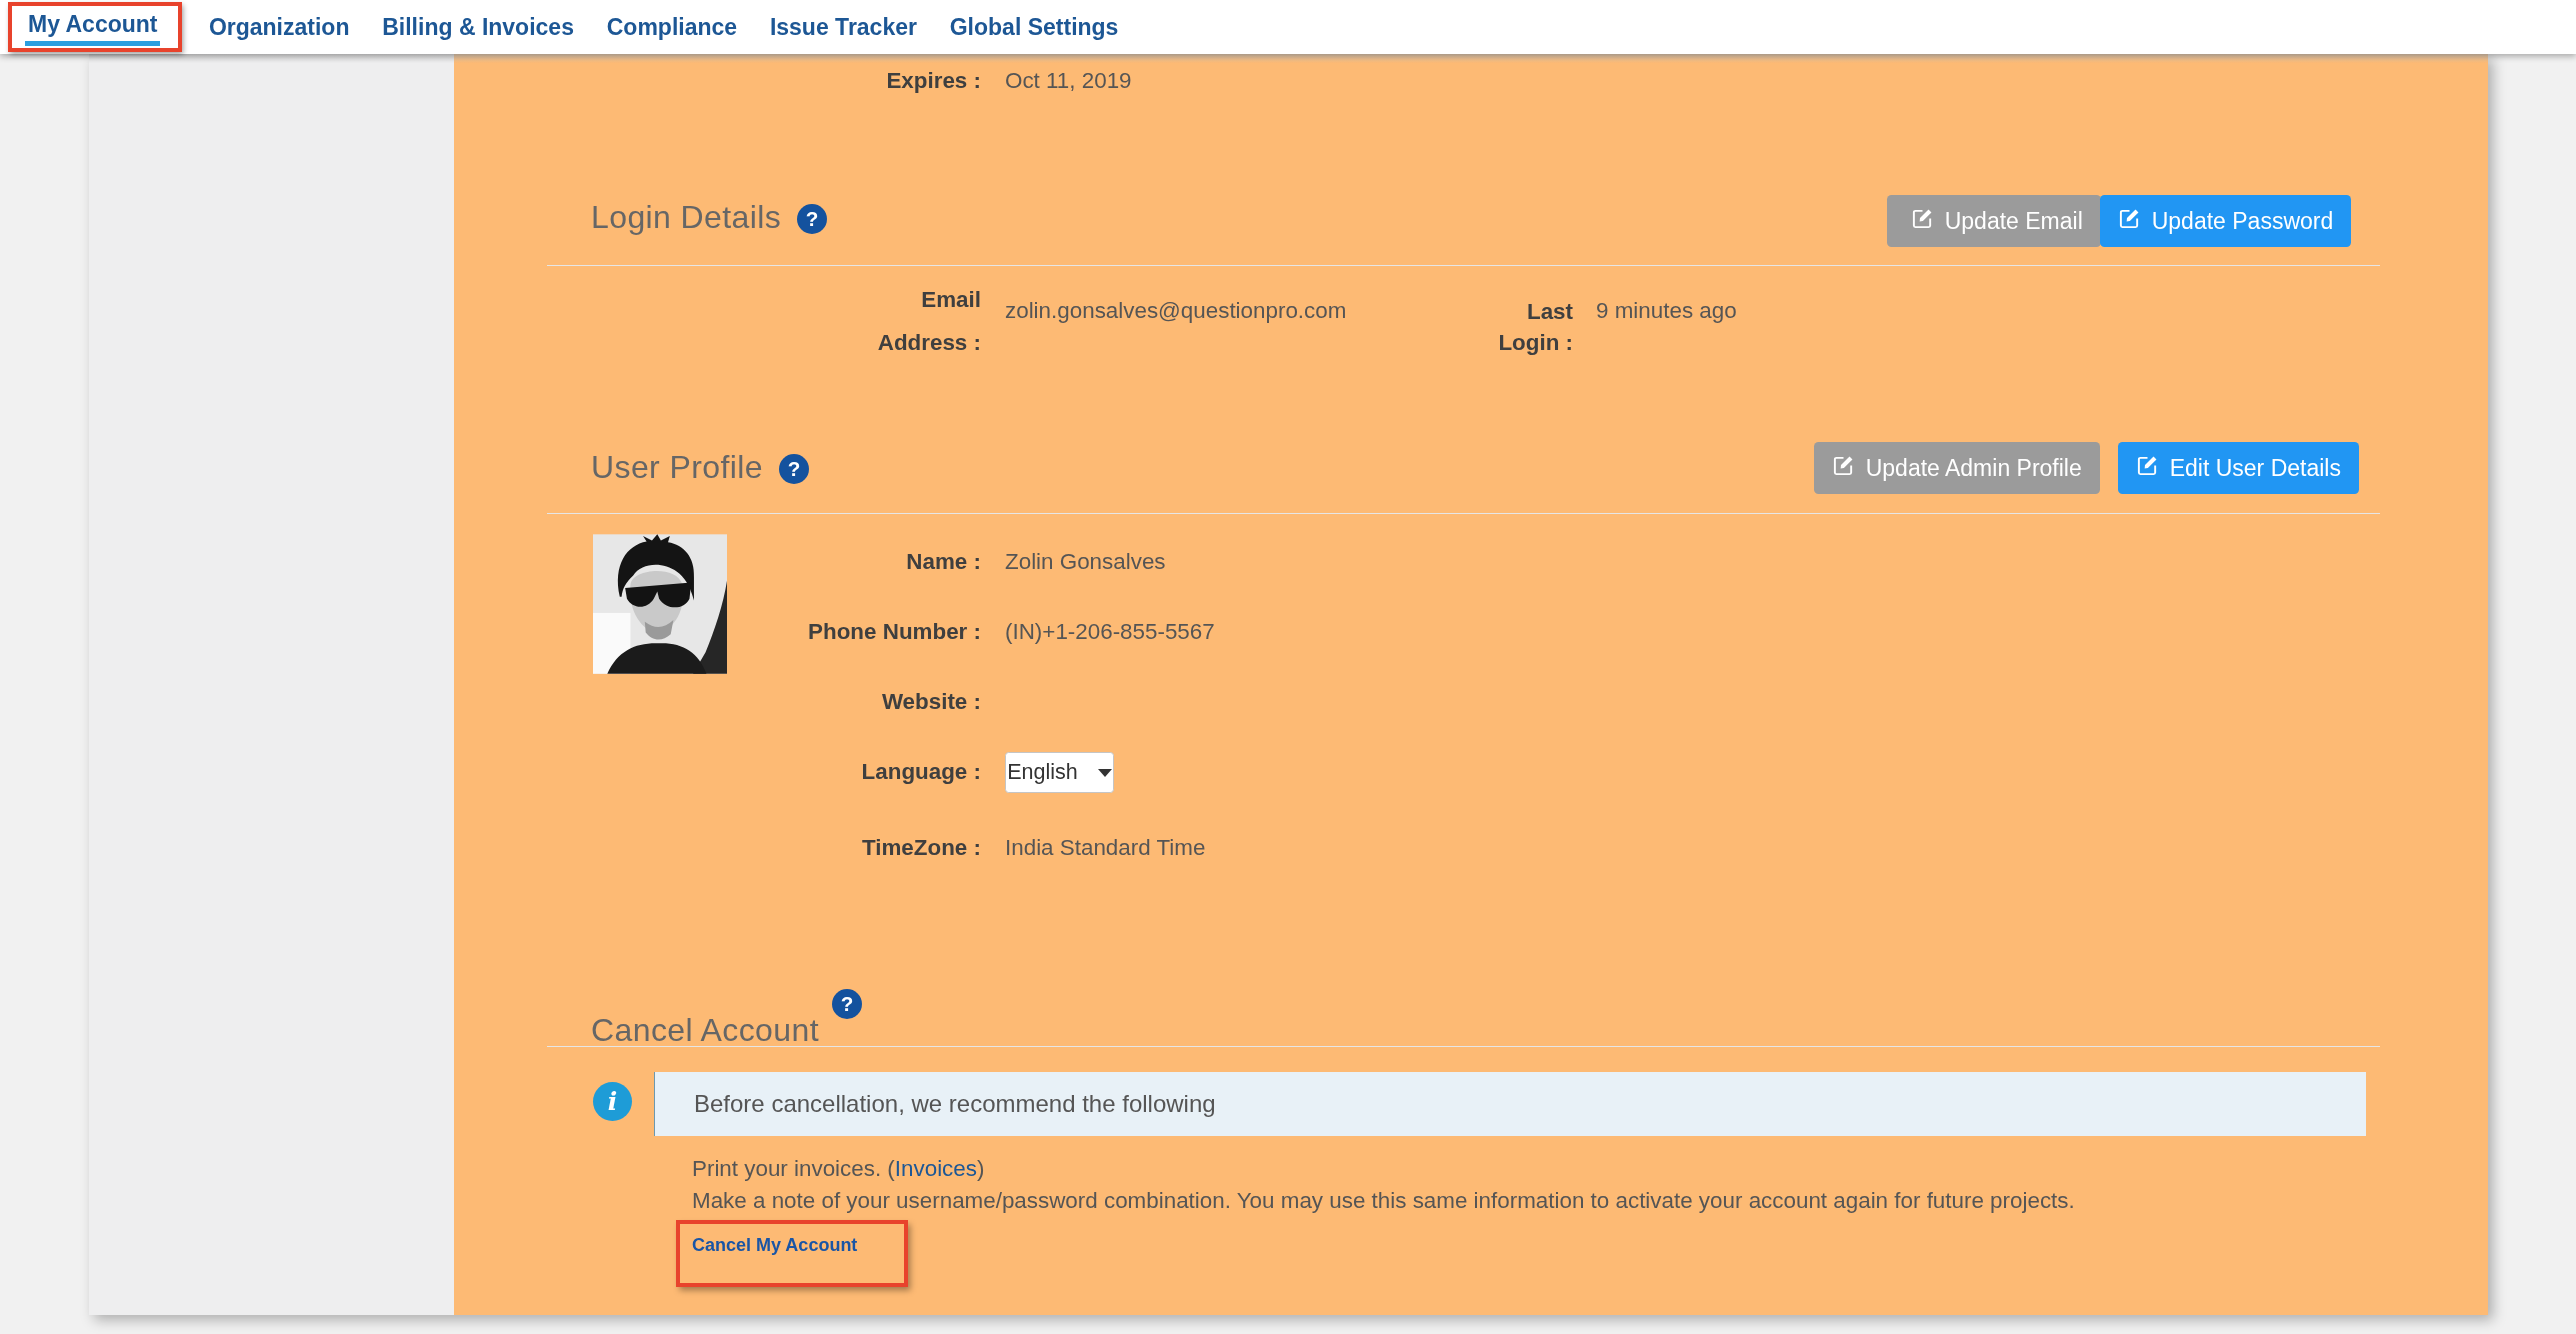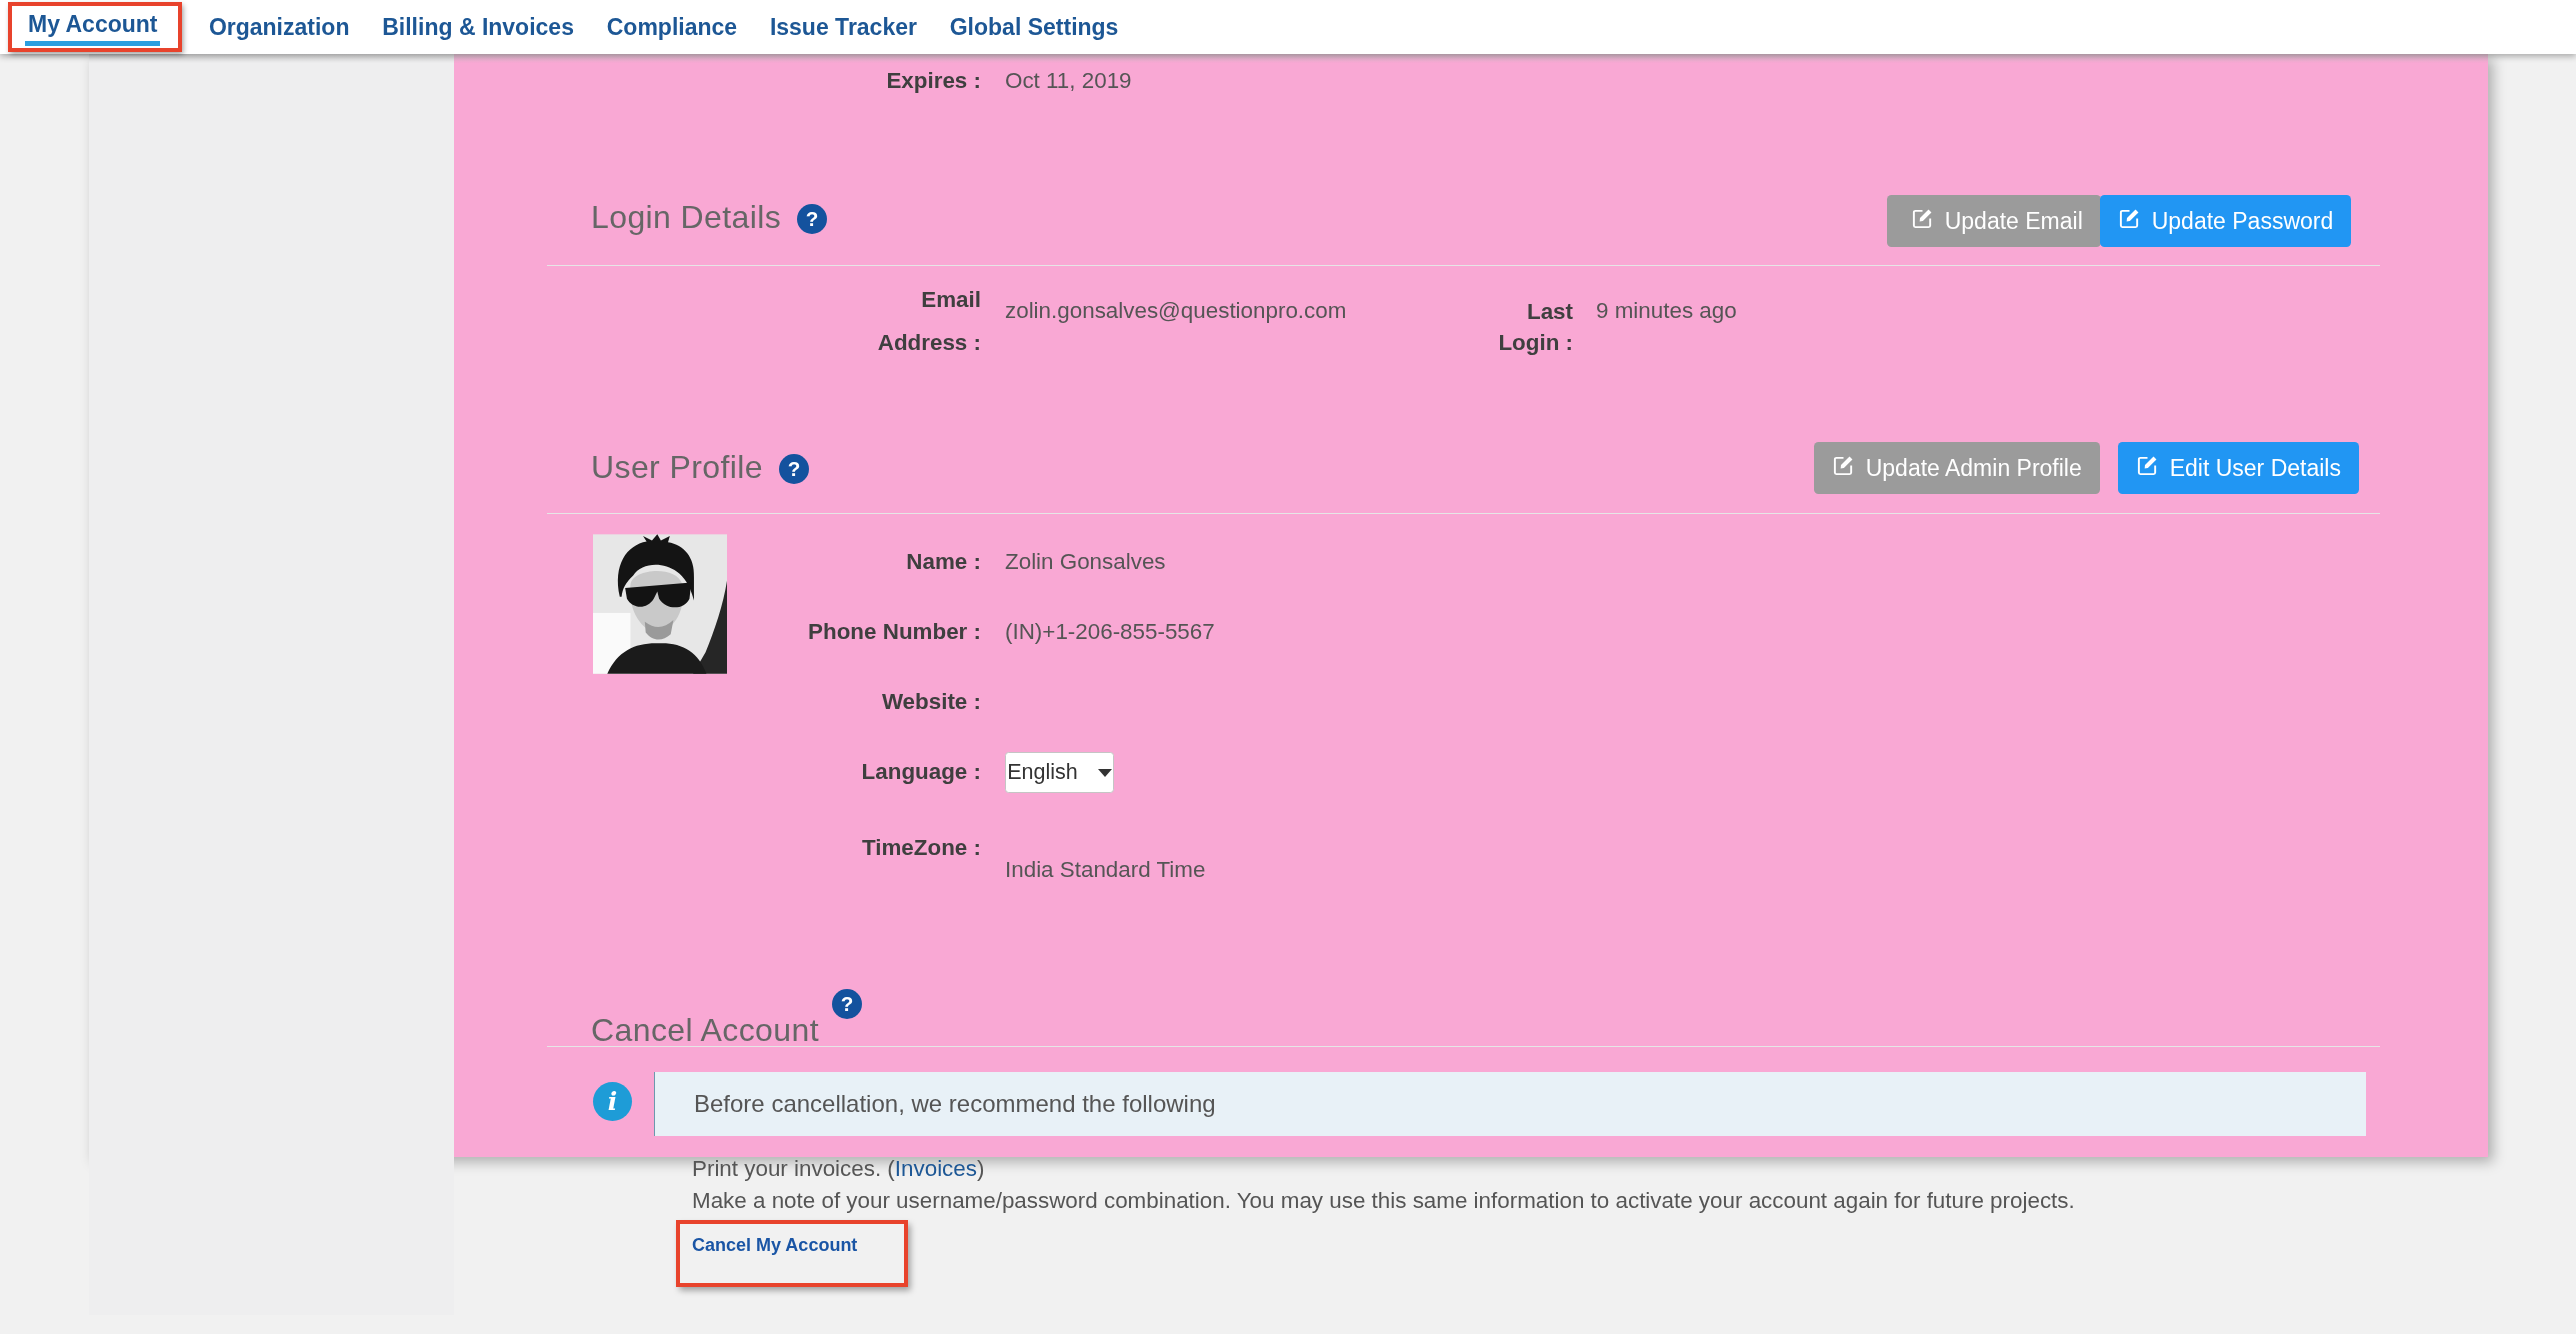--- a/index.html
+++ b/index.html
@@ -29,22 +29,22 @@
     background:#fff;
   }
   .nav-item.active .nav-label{position:relative;display:inline-block;}
   .nav-item.active .nav-label::after{
     content:"";position:absolute;left:-2.7px;right:-2.7px;bottom:-8px;height:4.5px;
     background:#2b9fe0;
   }
 
   
   .panel{
-    position:absolute;left:89px;top:54px;width:2399px;height:1103px;
-    background:#f9a8d4;
+    position:absolute;left:89px;top:54px;width:2399px;height:1261px;
+    background:#fdba74;
     box-shadow:4.5px 5.4px 12.5px rgba(0,0,0,0.28);
   }
   .panel-top-shade{
     position:absolute;left:0;top:0;width:100%;height:9px;
     background:linear-gradient(#d2d2d2,rgba(255,255,255,0));opacity:.65;pointer-events:none;
   }
   .side-strip{
     position:absolute;left:0;top:0;width:365px;height:1261px;background:#eeeeef;
   }
 
@@ -209,21 +209,21 @@
     <div class="lbl" style="left:627px;top:635px;width:265px;">Website :</div>
     <div class="val" style="left:916px;top:635px;"></div>
 
     <div class="lbl" style="left:627px;top:705px;width:265px;">Language :</div>
     <div class="select-box">
       <span>English</span>
       <span class="caret"></span>
     </div>
 
     <div class="lbl" style="left:627px;top:781px;width:265px;">TimeZone :</div>
-    <div class="val" style="left:916px;top:803px;">India Standard Time</div>
+    <div class="val" style="left:916px;top:781px;">India Standard Time</div>
 
     <div class="section-title" style="left:502px;top:958px;">Cancel Account</div>
     <div class="help-icon" style="left:743px;top:935px;">?</div>
 
     <div class="divider" style="top:992px;"></div>
 
     <div class="info-banner">
       <span>Before cancellation, we recommend the following</span>
     </div>
     <div class="info-icon">i</div>

